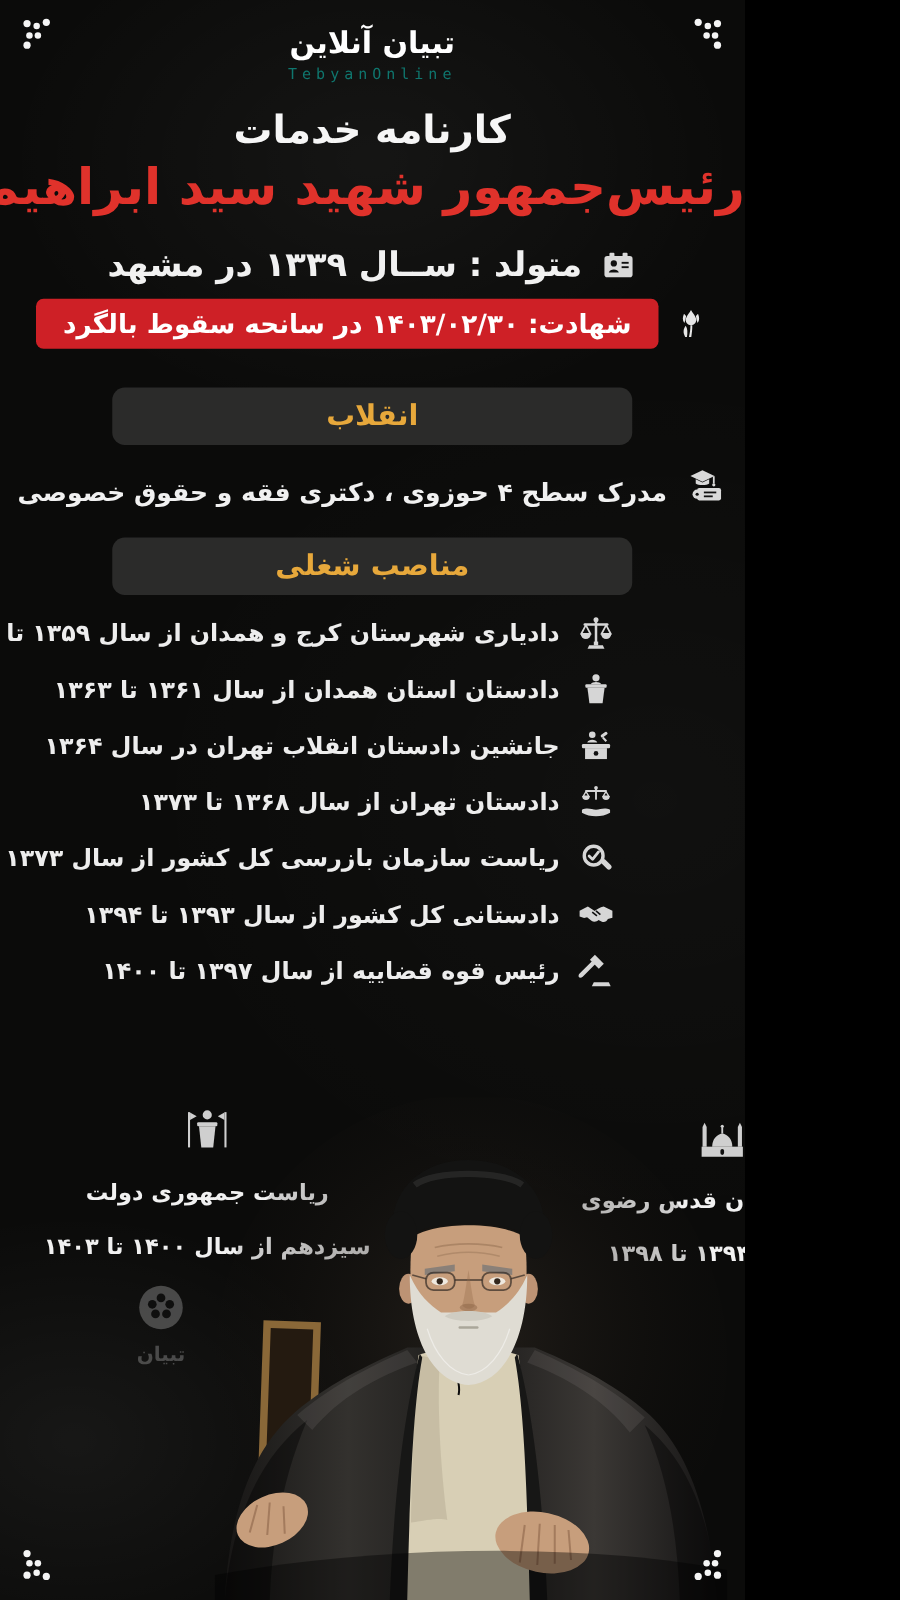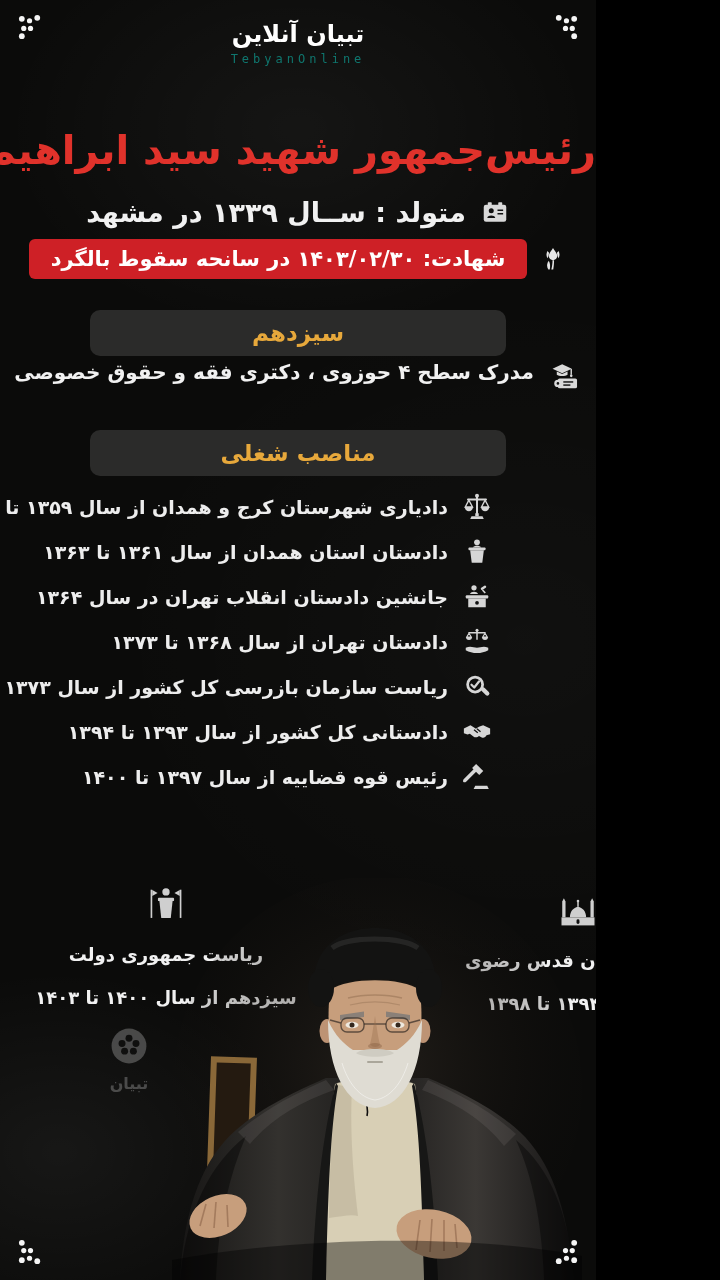--- a/index.html
+++ b/index.html
@@ -40,22 +40,22 @@
   .martyr-row{position:absolute;top:239px;left:0;right:0;display:flex;justify-content:center;
               align-items:center;gap:12px;z-index:2;}
   .martyr-row .glyph{width:28px;height:28px;color:#e6e6e6;flex:0 0 28px;}
   .badge{background:#ce2026;color:#fff;font-size:21px;font-weight:bold;
          padding:8px 22px;border-radius:6px;white-space:nowrap;}
   
   .section-bar{position:absolute;left:90px;right:90px;height:46px;background:#2b2b2a;
                border-radius:10px;display:flex;align-items:center;justify-content:center;
                font-size:23px;font-weight:bold;color:#e7a83b;z-index:2;}
   #bar-edu{top:310px;} #bar-pos{top:430px;}
-  .edu-row{position:absolute;top:360px;left:0;right:0;display:flex;justify-content:center;
-           align-items:flex-start;gap:14px;font-size:20px;font-weight:bold;z-index:2;}
+  .edu-row{position:absolute;top:372px;left:0;right:0;display:flex;justify-content:center;
+           align-items:flex-end;gap:14px;font-size:20px;font-weight:bold;z-index:2;}
   .edu-row .glyph{width:34px;height:34px;color:#d9d9d9;flex:0 0 34px;}
   
   .positions{position:absolute;top:492px;right:104px;left:40px;display:flex;
              flex-direction:column;gap:15px;z-index:2;}
   .pos-row{display:flex;align-items:center;gap:14px;white-space:nowrap;}
   .pos-icon{width:30px;height:30px;flex:0 0 30px;color:#d6d6d6;}
   .pos-text{font-size:19px;font-weight:bold;color:#ededed;line-height:1.3;}
   
   .footer-col{position:absolute;text-align:center;font-weight:bold;z-index:2;}
   #col-presidency{left:26px;top:882px;width:280px;}
@@ -204,36 +204,37 @@
     </svg>
   <svg class="corner br glyph" viewBox="0 0 28 30">
       <use href="#sym-corner-dots"></use>
     </svg>
 
   <div class="header">
     <div class="logo-fa">تبیان آنلاین</div>
     <div class="logo-en">TebyanOnline</div>
   </div>
 
+  <div class="title1">کارنامه خدمات</div>
   <div class="title2">رئیس‌جمهور شهید سید ابراهیم رئیسی</div>
 
   <div class="birth-row">
     <svg class="glyph" viewBox="0 0 24 24">
         <use href="#sym-id-card"></use>
       </svg>
     <span>متولد : ســال ۱۳۳۹ در مشهد</span>
   </div>
   <div class="martyr-row">
     <svg class="glyph" viewBox="0 0 24 24">
         <use href="#sym-tulip"></use>
       </svg>
     <span class="badge">شهادت: ۱۴۰۳/۰۲/۳۰ در سانحه سقوط بالگرد</span>
   </div>
 
-  <div class="section-bar" id="bar-edu">سیزدهم</div>
+  <div class="section-bar" id="bar-edu">انقلاب</div>
   <div class="edu-row">
     <svg class="glyph" viewBox="0 0 24 24">
         <use href="#sym-diploma-scroll"></use>
       </svg>
     <span>مدرک سطح ۴ حوزوی ، دکتری فقه و حقوق خصوصی</span>
   </div>
 
   <div class="section-bar" id="bar-pos">مناصب شغلی</div>
   <div class="positions">
       <div class="pos-row">

